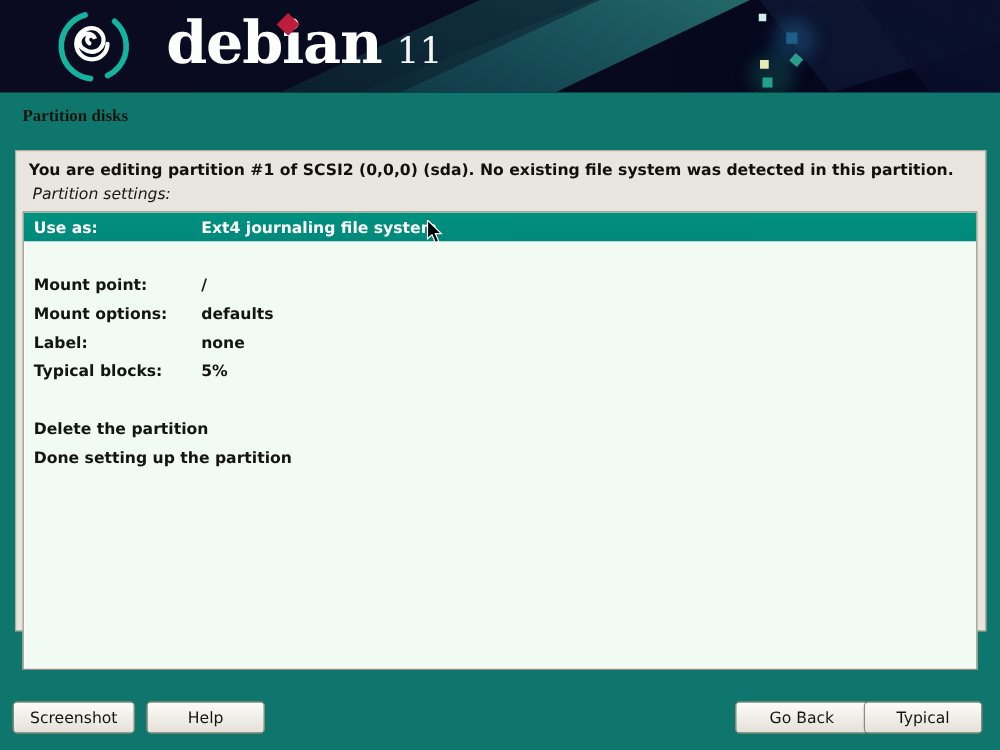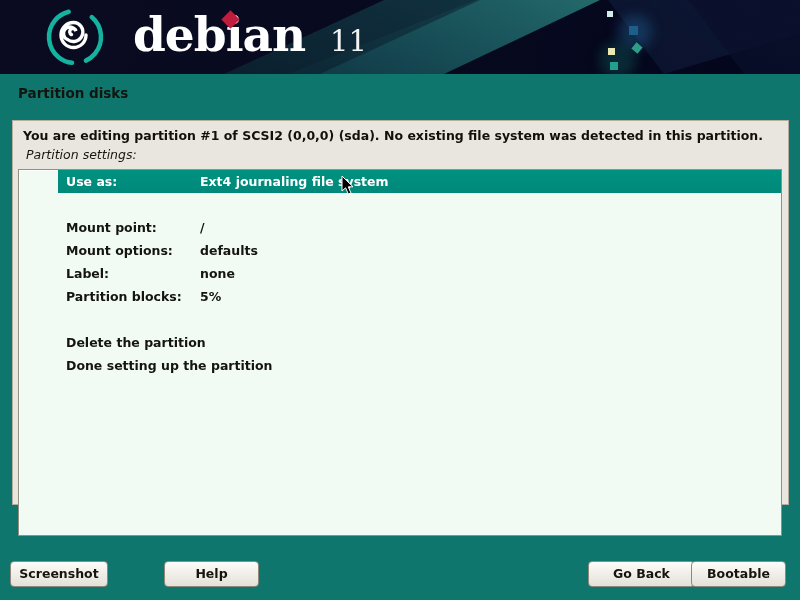--- a/index.html
+++ b/index.html
@@ -31,47 +31,47 @@
   .sq3 { left:608px; top:48px; width:7px; height:7px; background:#e9e9b4; }
   .sq4 { left:633px; top:44px; width:8px; height:8px; background:#2d9d8a; transform:rotate(40deg); }
   .sq5 { left:610px; top:62px; width:8px; height:8px; background:#21a18d; }
   .logo { position:absolute; left:42px; top:3px; }
   .brand { position:absolute; left:133px; top:0; height:70px; display:flex; align-items:baseline; }
   .brand-word { position:relative; font-family:"DejaVu Serif","Liberation Serif",serif; font-weight:bold;
                 font-size:47px; line-height:70px; color:#ffffff; letter-spacing:-1px; }
   .brand-diamond { position:absolute; left:91px; top:13px; width:13px; height:13px;
                    transform:rotate(45deg); z-index:2; }
   .brand-ver { font-family:"DejaVu Serif","Liberation Serif",serif; font-size:29px; color:#f4f4f4;
-               margin-left:25px; font-weight:normal; }
+               margin-left:12px; font-weight:normal; }
 
   
-  .page-title { position:absolute; left:18px; top:85px; font-size:13.5px; font-weight:bold; color:#14140f; }
+  .page-title { position:absolute; left:18px; top:85px; font-size:13.5px; font-weight:bold; color:#14140f;font-family:Liberation Serif, serif; }
 
   .frame { position:absolute; left:12px; top:120px; width:777px; height:385px;
            border:1px solid #b4aea1; background:#e8e6de; }
   .info-message { position:absolute; left:10px; top:7px; font-size:12.5px; font-weight:bold; color:#111108; }
   .info-sub { position:absolute; left:13px; top:26px; font-size:12.5px; font-style:italic; color:#17170f; }
 
   .listbox { position:absolute; left:5px; top:48px; width:764px; height:367px;
              border:1px solid #94907f; background:#f2faf4;
              box-shadow:inset 1px 1px 0 rgba(255,255,255,.7); overflow:hidden; }
   .row { display:flex; align-items:center; height:23px; padding-left:8px;
-         font-size:12.5px; font-weight:bold; color:#141410; cursor:default;margin-left:39px; }
+         font-size:12.5px; font-weight:bold; color:#141410; cursor:default; }
   .row .lbl { flex:0 0 134px; white-space:nowrap; }
   .row .val { white-space:nowrap; }
   .row.selected { color:#ffffff; }
 
   
   .btn { position:absolute; top:561px; height:26px; border:1px solid #8f897b; border-radius:4px;
          background:linear-gradient(#fdfcfa,#efede7 55%,#e4e1d8);
          font-family:"DejaVu Sans","Liberation Sans",sans-serif;
-         font-size:12.5px; font-weight:bold; color:#15150e; text-align:center; line-height:24px;
+         font-size:12.5px; font-weight:normal; color:#15150e; text-align:center; line-height:24px;
          box-shadow:0 1px 0 rgba(255,255,255,.8) inset; }
   .btn-screenshot { left:10px;  width:98px; }
-  .btn-help       { left:117px; width:95px;margin-left:47px; }
+  .btn-help       { left:117px; width:95px; }
   .btn-goback     { left:588px; width:107px; }
   .btn-continue   { left:691px; width:95px; }
 
   .cursor { position:absolute; left:341px; top:176px; z-index:10; }
 </style>
 </head>
 <body>
 
 <div class="screen">
 
@@ -121,38 +121,38 @@
       </div>
       <div class="row">
         <span class="lbl">Mount options:</span>
         <span class="val">defaults</span>
       </div>
       <div class="row">
         <span class="lbl">Label:</span>
         <span class="val">none</span>
       </div>
       <div class="row">
-        <span class="lbl">Partition blocks:</span>
+        <span class="lbl">Typical blocks:</span>
         <span class="val">5%</span>
       </div>
       <div class="row">
         <span class="lbl"></span>
         <span class="val"></span>
       </div>
       <div class="row">
         <span class="lbl">Delete the partition</span>
       </div>
       <div class="row">
         <span class="lbl">Done setting up the partition</span>
       </div>
     </div>
   </div>
 
   <button class="btn btn-screenshot">Screenshot</button>
   <button class="btn btn-help">Help</button>
   <button class="btn btn-goback">Go Back</button>
-  <button class="btn btn-continue">Bootable</button>
+  <button class="btn btn-continue">Typical</button>
 
   <svg class="cursor" width="16" height="20" viewBox="0 0 16 20">
     <polygon points="1,0 1,15 4.6,11.8 7.3,18 9.9,16.9 7.3,10.8 12,10.8" fill="#000000" stroke="#ffffff" stroke-width="1"></polygon>
   </svg>
 
 </div>
 
 </body></html>

